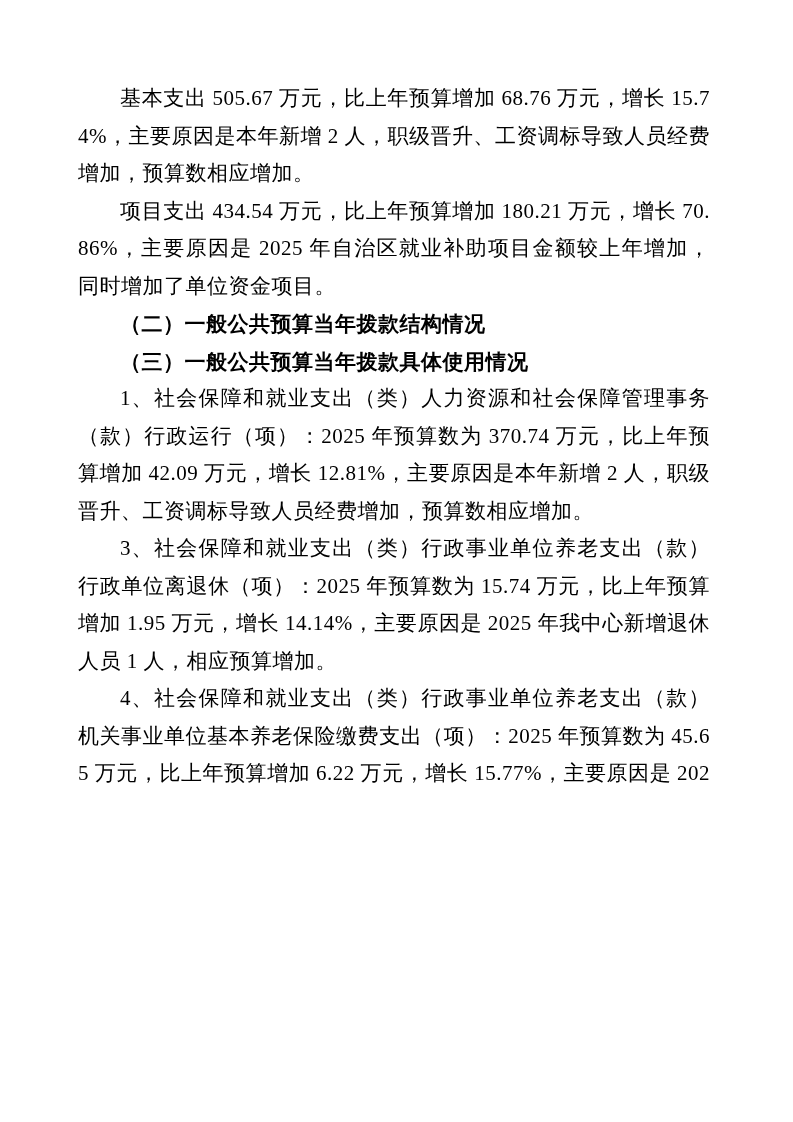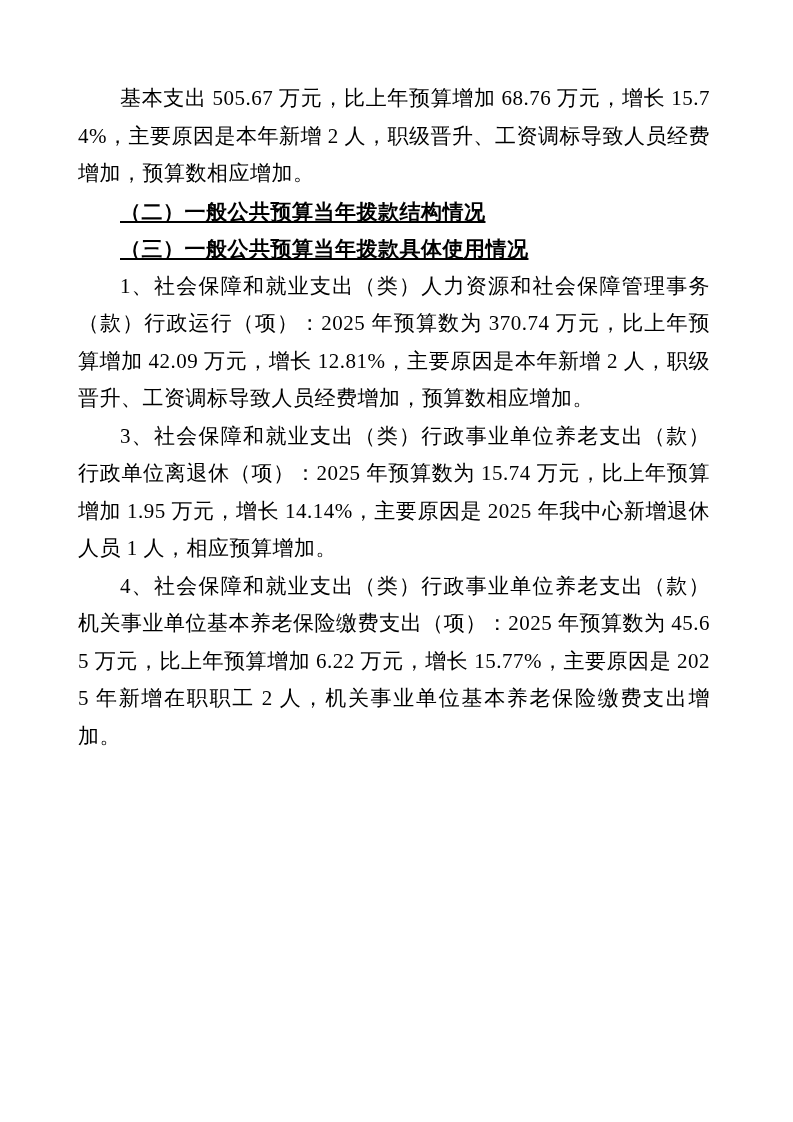--- a/index.html
+++ b/index.html
@@ -32,40 +32,40 @@
     text-justify: inter-character;
     text-indent: 2em;
     letter-spacing: 0.5px;
     word-break: break-all;
   }
   .content p.heading {
     font-weight: bold;
     font-family: "Liberation Sans", "DejaVu Sans", sans-serif;
     text-align: left;
     letter-spacing: 0.5px;
-    text-decoration: underline;
   }
   .page-number {
     position: absolute;
     top: 1022px;
     left: 0;
     width: 100%;
     text-align: center;
     font-size: 17px;
     line-height: 16px;
     font-family: "Liberation Serif", "DejaVu Serif", serif;
     color: #000000;
   }
 </style>
 </head>
 <body>
 
 <main class="page">
   <section class="content" id="doc-content">
       <p class="body">基本支出 505.67 万元，比上年预算增加 68.76 万元，增长 15.74%，主要原因是本年新增 2 人，职级晋升、工资调标导致人员经费增加，预算数相应增加。</p>
+      <p class="body">项目支出 434.54 万元，比上年预算增加 180.21 万元，增长 70.86%，主要原因是 2025 年自治区就业补助项目金额较上年增加，同时增加了单位资金项目。</p>
       <p class="heading">（二）一般公共预算当年拨款结构情况</p>
       <p class="heading">（三）一般公共预算当年拨款具体使用情况</p>
       <p class="body">1、社会保障和就业支出（类）人力资源和社会保障管理事务（款）行政运行（项）：2025 年预算数为 370.74 万元，比上年预算增加 42.09 万元，增长 12.81%，主要原因是本年新增 2 人，职级晋升、工资调标导致人员经费增加，预算数相应增加。</p>
       <p class="body">3、社会保障和就业支出（类）行政事业单位养老支出（款）行政单位离退休（项）：2025 年预算数为 15.74 万元，比上年预算增加 1.95 万元，增长 14.14%，主要原因是 2025 年我中心新增退休人员 1 人，相应预算增加。</p>
       <p class="body">4、社会保障和就业支出（类）行政事业单位养老支出（款）机关事业单位基本养老保险缴费支出（项）：2025 年预算数为 45.65 万元，比上年预算增加 6.22 万元，增长 15.77%，主要原因是 2025 年新增在职职工 2 人，机关事业单位基本养老保险缴费支出增加。</p>
     </section>
   <footer class="page-number">19</footer>
 </main>
 
 </body></html>

